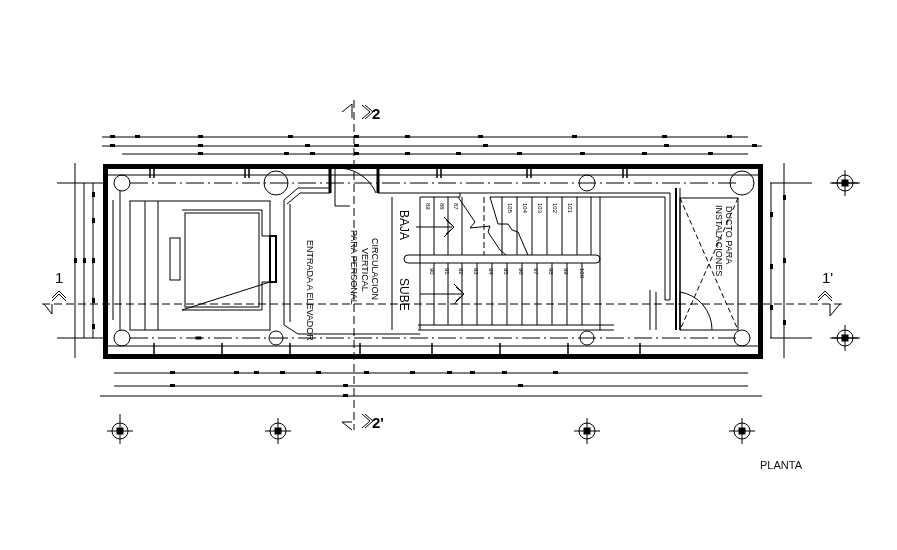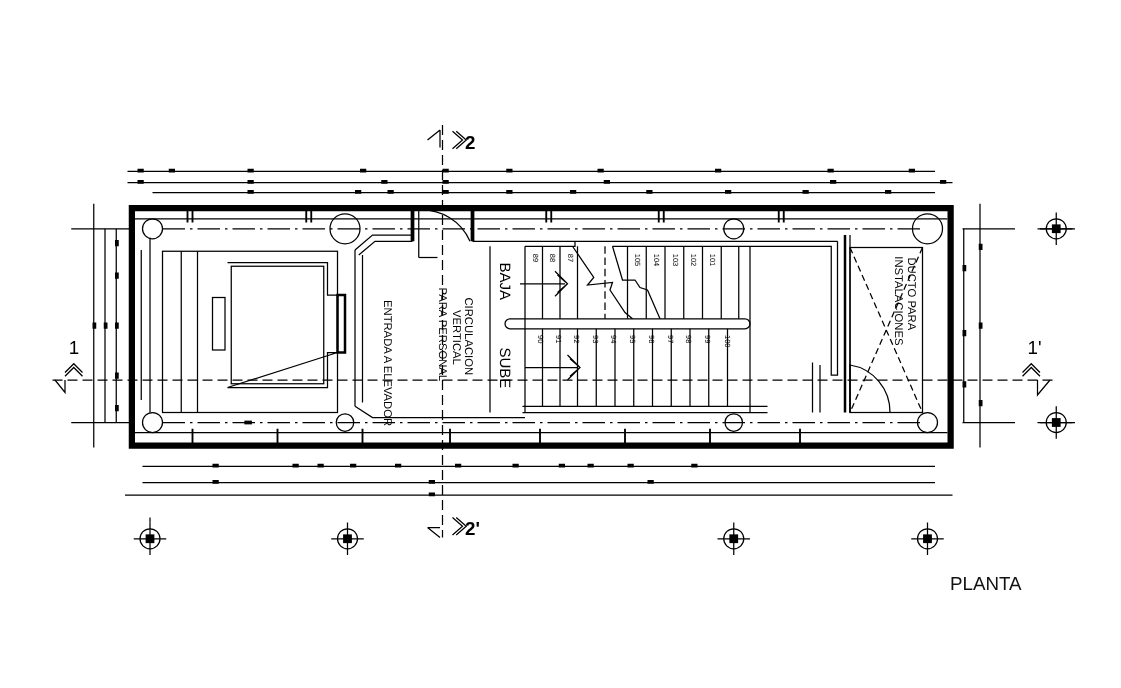--- a/index.html
+++ b/index.html
@@ -1,19 +1,19 @@
 <!DOCTYPE html>
 <html><head>
 <meta charset="utf-8">
 <style>
   html, body { margin:0; padding:0; background:#ffffff; }
   body { width:897px; height:550px; position:relative; overflow:hidden; font-family:"Liberation Sans", sans-serif; }
   svg { position:absolute; left:0; top:0; }
   .t { font-family:"Liberation Sans", sans-serif; fill:#000; }
-  .caption { position:absolute; left:760px; top:459px; font-size:15px; color:#111; font-family:"Liberation Sans", sans-serif; }
+  .caption { position:absolute; left:760px; top:459px; font-size:11px; color:#111; font-family:"Liberation Sans", sans-serif; }
 </style>
 </head>
 <body>
 
 <svg width="897" height="550" viewBox="0 0 897 550">
   <g stroke="#000" fill="none" stroke-width="1">
 
     <g>
       <line x1="102" y1="137" x2="748" y2="137"></line>
       <line x1="102" y1="146" x2="762" y2="146"></line>

